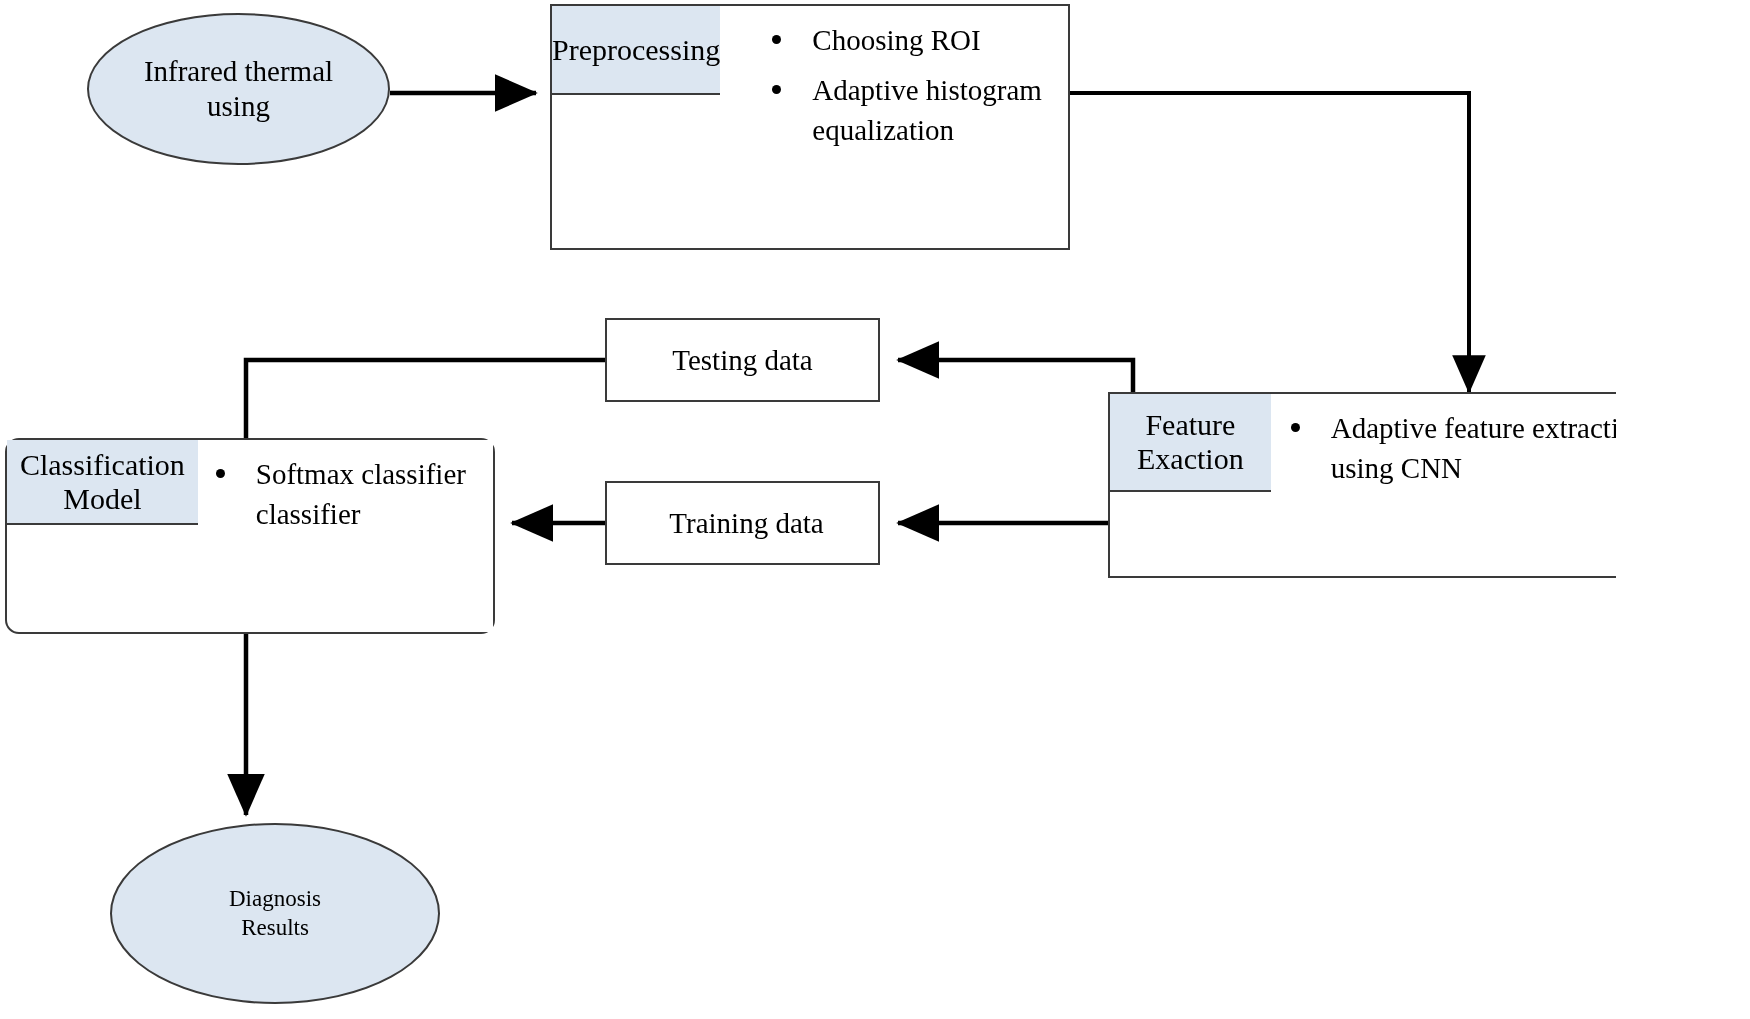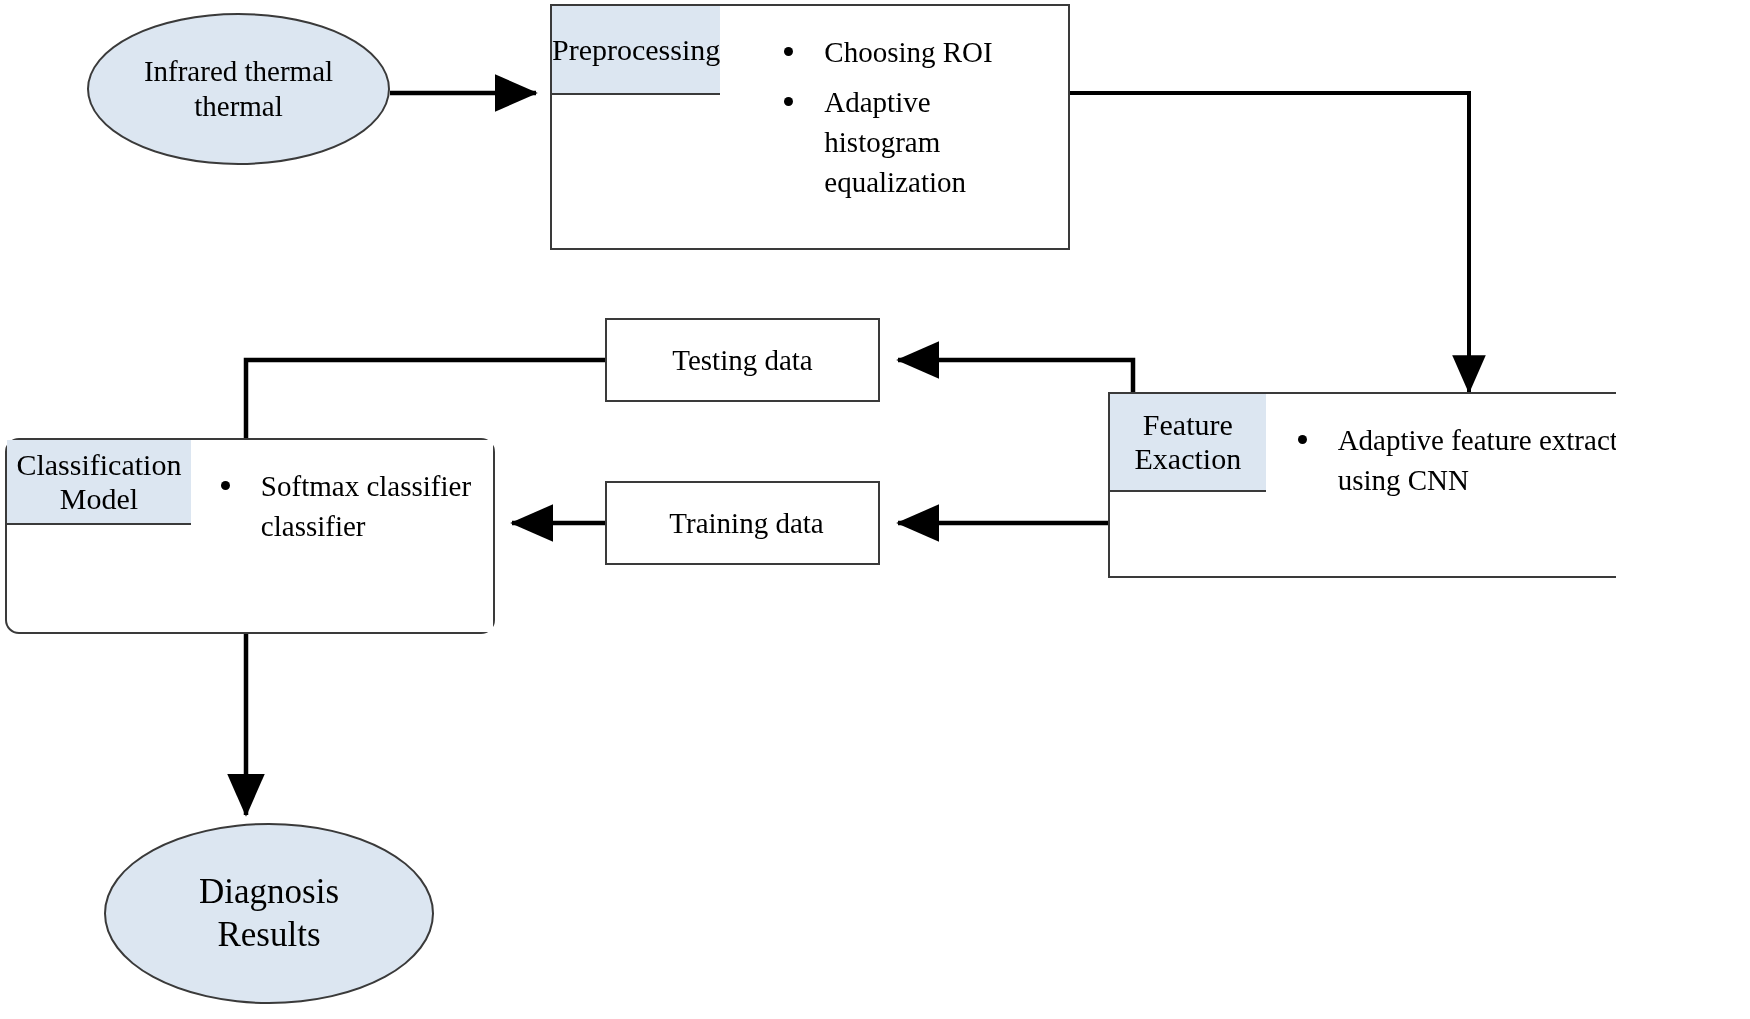--- a/index.html
+++ b/index.html
@@ -59,21 +59,21 @@
     box-sizing: border-box;
   }
   .panel-body {
     flex: 1 1 auto;
     background: #ffffff;
     box-sizing: border-box;
     padding-top: 14px;
   }
   .bullet-list {
     list-style: none;
-    margin: 12px;
+    margin: 0;
     padding: 0;
     font-family: Liberation Serif, serif;
   }
   .bullet-list li {
     position: relative;
     color: #000000;
     line-height: 1.38;
     margin-bottom: 10px;
   }
   .bullet-list li .dot {
@@ -136,21 +136,21 @@
     </g>
 
     <g>
       <path d="M246,634 L246,815" stroke="#000000" stroke-width="4.5" fill="none" marker-end="url(#ah)"></path>
     </g>
   </svg>
 
   <div class="node ellipse" style="left:87px; top:13px; width:303px; height:152px; font-size:29px;">
     <div>
       <div>Infrared thermal</div>
-      <div>thermal</div>
+      <div>using</div>
     </div>
   </div>
 
   <div class="node panel" style="left:550px; top:4px; width:520px; height:246px;">
     <div class="panel-header" style="height:89px; font-size:30px;">
       <span>Preprocessing</span>
     </div>
     <div class="panel-body">
       <ul class="bullet-list" style="font-size:29px; padding-left:52px; padding-right:8px;">
         <li style="padding-left:40px;">
@@ -194,20 +194,20 @@
     <div class="panel-body">
       <ul class="bullet-list" style="font-size:29px; padding-left:18px; padding-right:8px;">
         <li style="padding-left:40px;">
           <span class="dot"></span>
           <span class="txt">Softmax classifier classifier</span>
         </li>
       </ul>
     </div>
   </div>
 
-  <div class="node ellipse" style="left:104px; top:823px; width:330px; height:181px; font-size:35px;">
+  <div class="node ellipse" style="left:110px; top:823px; width:330px; height:181px; font-size:23px;">
     <div>
       <div>Diagnosis</div>
       <div>Results</div>
     </div>
   </div>
 
 </div>
 
 </body></html>

